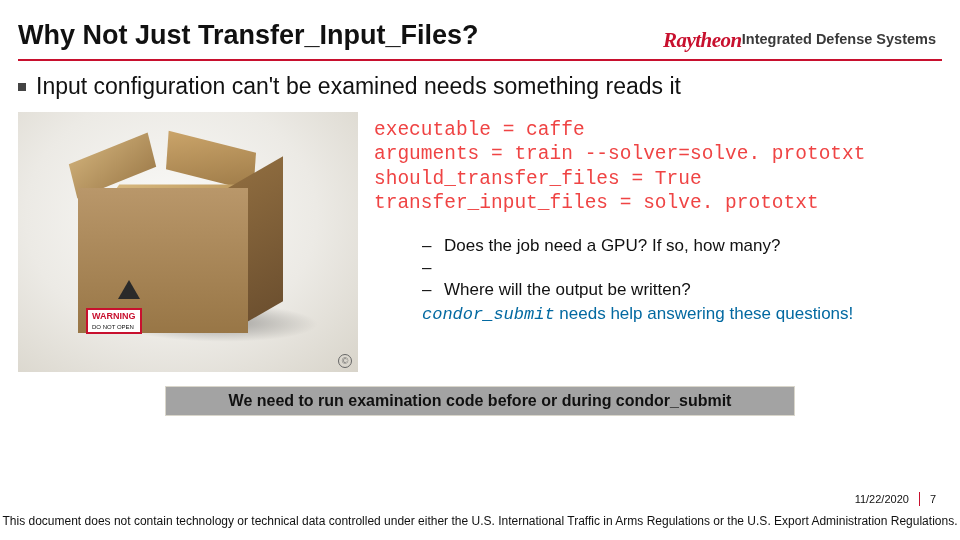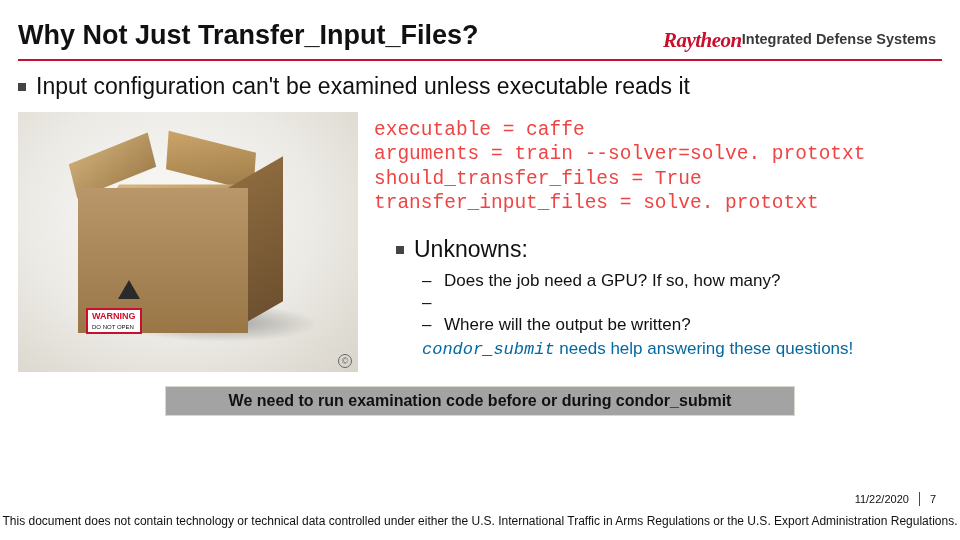--- a/index.html
+++ b/index.html
@@ -268,21 +268,21 @@
     <div class="logo-raytheon">Raytheon</div>
     <div class="logo-ids">Integrated Defense Systems</div>
   </div>
 </div>
 <div class="red-rule"></div>
 
 <div class="main">
 
   <div class="bullet-row">
     <div class="square-bullet"></div>
-    <div class="b1-text">Input configuration can't be examined unless executable reads it</div>
+    <div class="b1-text">Input configuration can't be examined needs something reads it</div>
   </div>
 
   <div class="columns">
 
     <div class="img-col">
       <div class="img-box">
         <div class="cast-shadow"></div>
         <div class="box-cube">
           <div class="flap1"></div>
           <div class="flap2"></div>
@@ -299,24 +299,20 @@
         <div class="cc-icon">©</div>
       </div>
     </div>
 
     <div class="text-col">
       <div class="code-block">executable = caffe
 arguments = train --solver=solve. prototxt
 should_transfer_files = True
 transfer_input_files = solve. prototxt</div>
 
-      <div class="unk-row">
-        <div class="unk-bullet"></div>
-        <div class="unk-text">Unknowns:</div>
-      </div>
 
       <div class="dash-list">
         <div class="dash-row">
           <div class="dash">–</div>
           <div class="dash-text">Does the job need a GPU? If so, how many?</div>
         </div>
         <div class="dash-row">
           <div class="dash">–</div>
         </div>
         <div class="dash-row">

